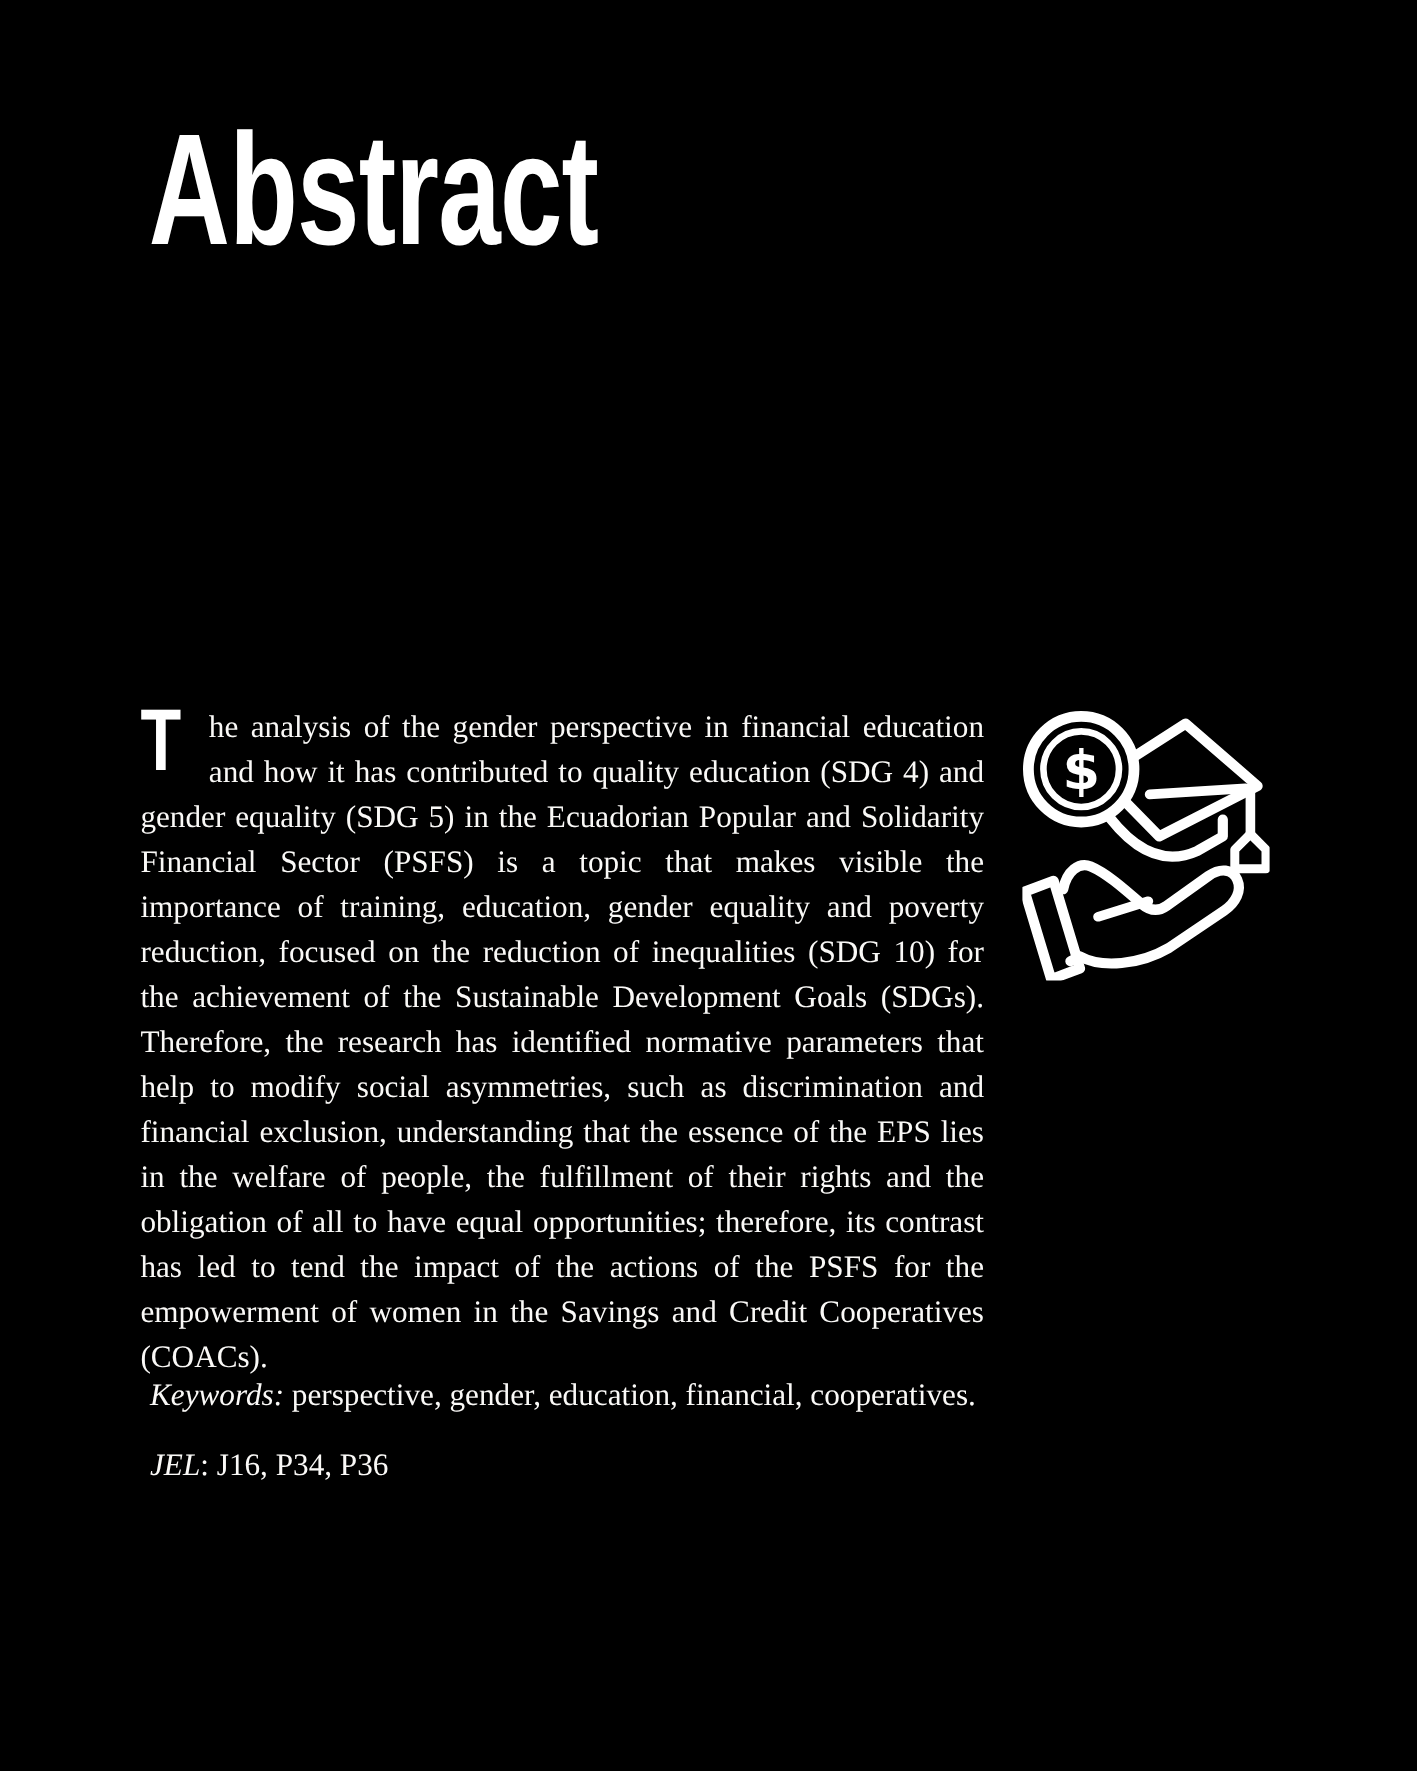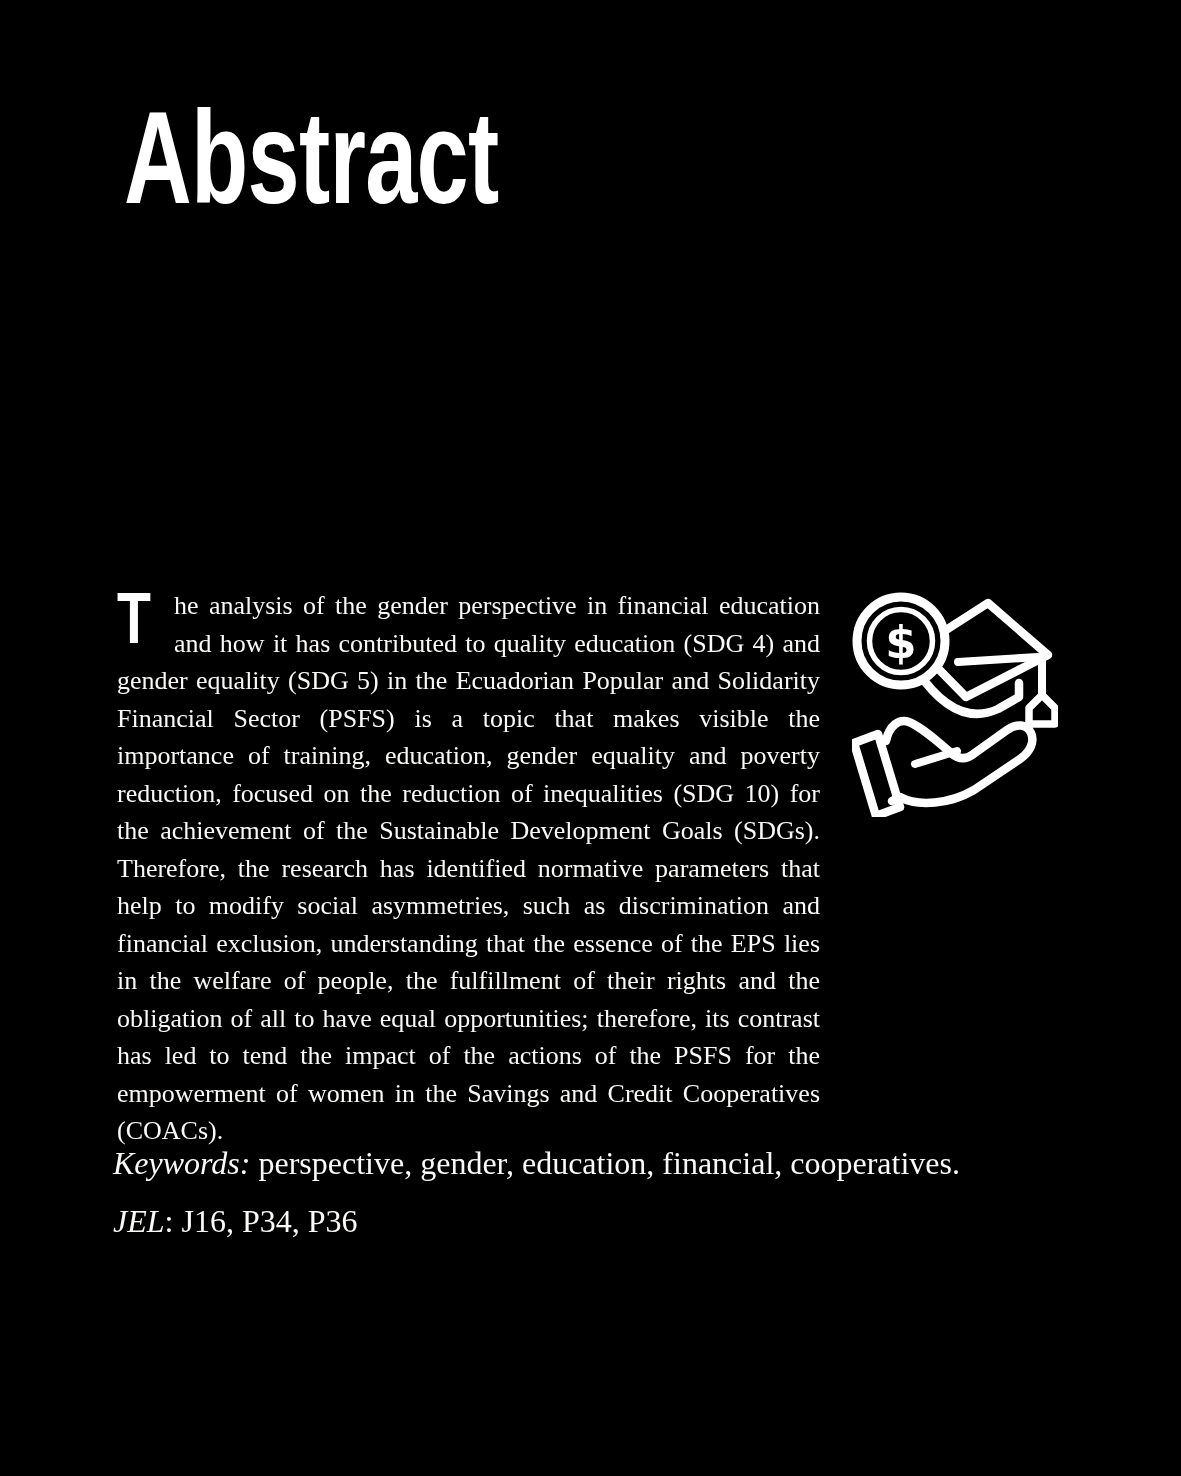--- a/index.html
+++ b/index.html
@@ -51,24 +51,24 @@
     color: #ffffff;
     font-family: "Liberation Sans", sans-serif;
     font-weight: bold;
     font-size: 73px;
     line-height: 56px;
     transform: scaleX(0.76);
     transform-origin: 0 0;
   }
   .keywords-line, .jel-line {
     position: absolute;
-    left: 113px;
+    left: 125px;
     margin: 0;
     color: #faf9f7;
-    font-size: 32px;
+    font-size: 26px;
     line-height: 32px;
   }
   .keywords-line { top: 1147px; }
   .jel-line { top: 1205px; }
   .keywords-line em, .jel-line em { font-style: italic; }
   .scholarship-icon {
     position: absolute;
     left: 852px;
     top: 591px;
     width: 206px;

